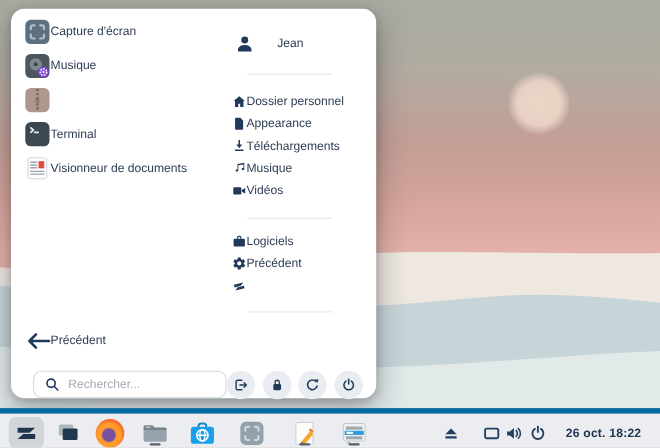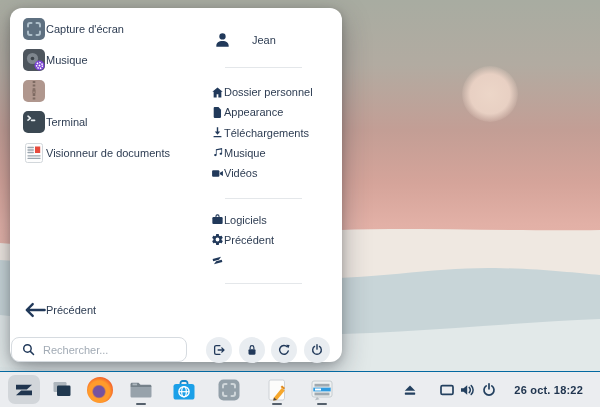--- a/index.html
+++ b/index.html
@@ -28,34 +28,34 @@
   .divider { margin-left:15px; width:77px; height:1px; background:#e4e7ea; }
   .d1 { margin-top:15px; } .d2 { margin-top:15px; } .d3 { margin-top:13px; }
   .places { margin-top:14px; }
   .syslist { margin-top:10px; }
   .place-row { height:20.3px; display:flex; align-items:center; padding-left:1px; cursor:default; }
   .place-row svg { width:13px; height:13px; flex:0 0 auto; }
 
   .back-row { position:absolute; left:14px; top:292px; display:flex; align-items:center; gap:0; height:20px; cursor:default; }
   .back-row svg { width:22px; height:16px; }
 
-  .search-wrap { position:absolute; left:1px; top:329px; width:176px; height:25px; }
+  .search-wrap { position:absolute; left:20px; top:329px; width:176px; height:25px; }
   .search-wrap svg { position:absolute; left:11px; top:6px; width:13px; height:13px; }
   .search-input { width:100%; height:100%; border:1px solid #d6dbe0; border-radius:8px; background:#fff;
     padding:0 8px 0 31px; font-size:11px; color:#2d3c52; font-family:"Liberation Sans",sans-serif; outline:none; }
   .search-input::placeholder { color:#a2abb5; }
 
   .session-row { position:absolute; left:196px; top:329px; display:flex; gap:6.5px; }
   .circle-btn { width:26px; height:26px; border-radius:50%; background:#e9edf1; border:none;
     display:flex; align-items:center; justify-content:center; cursor:pointer; padding:0; }
   .circle-btn svg { width:14px; height:14px; }
 
   
   .taskbar { position:absolute; left:0; bottom:0; width:600px; height:36px; background:#ebedf0;
-    border-top:1px solid #0369a1; }
+    border-top:5px solid #0369a1; }
   .tb-btn { position:absolute; top:5px; width:26px; height:26px; background:none; border:none; padding:0; cursor:pointer; }
   .tb-btn svg { width:26px; height:26px; display:block; }
   .zorin-hl { position:absolute; left:8px; top:3px; width:32px; height:29px; border-radius:7px; background:#d2d6da;
     border:none; display:flex; align-items:center; justify-content:center; cursor:pointer; padding:0; }
   .zorin-hl svg { width:24px; height:24px; }
   .ff { position:absolute; left:87px; top:5px; width:26px; height:26px; border-radius:50%;
     background:radial-gradient(circle at 46% 56%, #7552a0 0 27%, #ff9b2c 35% 52%, #f1572b 76%, #da3a2e 98%); cursor:pointer; }
   .run-dot { position:absolute; bottom:2px; width:10px; height:2.4px; border-radius:1.2px; background:#55606c; }
   .tray-btn { position:absolute; top:10px; width:16px; height:16px; background:none; border:none; padding:0; cursor:pointer; }
   .tray-btn svg { width:16px; height:16px; display:block; }

